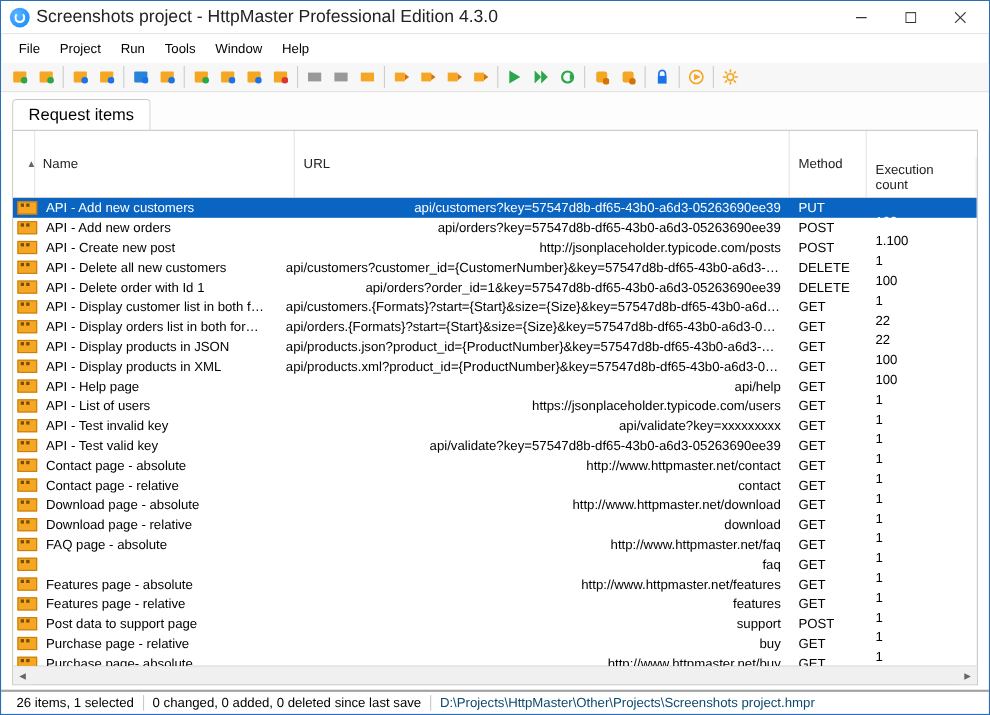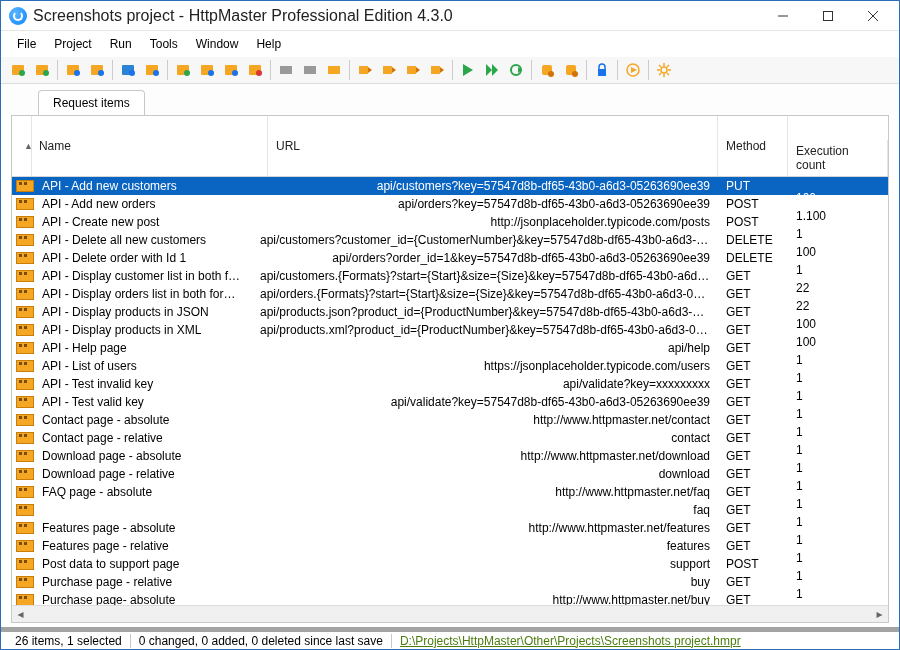--- a/index.html
+++ b/index.html
@@ -9,42 +9,42 @@
 .titlebar .app-icon::after { content: ""; position: absolute; inset: 4px; border-radius: 50%; border: 2px solid #fff; border-top-color: transparent; }
 .titlebar .title { flex: 1; font-size: 16px; color: #222; }
 .win-controls { display: flex; }
 .win-btn { width: 45px; height: 29px; display: flex; align-items: center; justify-content: center; color: #333; }
 .menubar { display: flex; gap: 2px; padding: 3px 8px; font-size: 12px; }
 .menubar span { padding: 3px 8px; }
 .toolbar { display: flex; align-items: center; gap: 2px; padding: 2px 6px; border-bottom: 1px solid #ddd; background: #f7f7f7; }
 .tb { width: 22px; height: 22px; display: flex; align-items: center; justify-content: center; border-radius: 2px; }
 .sep { width: 1px; height: 20px; background: #ccc; margin: 0 2px; }
 .tabstrip { display: flex; align-items: flex-end; padding: 6px 10px 0; background: #fdfdfd; }
-.tab { border: 1px solid #c8c8c8; border-bottom: none; padding: 5px 14px; background: #fff; border-radius: 4px 4px 0 0; font-size: 12px; margin-left: 27px; }
+.tab { border: 1px solid #c8c8c8; border-bottom: none; padding: 5px 14px; background: #fff; border-radius: 4px 4px 0 0; font-size: 15px; }
 .grid-wrap { flex: 1; margin: 0 10px 4px; border: 1px solid #c8c8c8; overflow: hidden; display: flex; flex-direction: column; }
 .grid-head { display: flex; background: #fff; border-bottom: 1px solid #d5d5d5; font-size: 12px; }
 .grid-head .col { padding: 4px 8px; border-right: 1px solid #e5e5e5; color: #222; display:flex; align-items:center; }
 .col-name { width: 236px; }
 .col-url { flex: 1; text-align: right; }
 .col-method { width: 70px; }
 .col-exec { width: 100px; margin-top: 24px; }
 .grid-body { flex: 1; overflow: auto; }
 .row { display: flex; height: 18px; align-items: center; font-size: 12px; }
 .row.selected { background: #0a64c2; color: #fff; }
 .row .cell { padding: 0 8px; overflow: hidden; white-space: nowrap; text-overflow: ellipsis; }
 .row-icon { width: 18px; height: 12px; margin-left: 4px; flex-shrink: 0; background: #f5a623; border: 1px solid #c77f0b; position: relative; }
 .row-icon::before, .row-icon::after { content: ""; position: absolute; width: 3px; height: 3px; background: #7a4c00; top: 1px; }
 .row-icon::before { left: 2px; }
 .row-icon::after { left: 7px; }
 .scroll-h { height: 17px; background: #f0f0f0; border-top: 1px solid #ddd; display: flex; align-items: center; }
 .scroll-h .arrow { width: 17px; height: 17px; display: flex; align-items: center; justify-content: center; color: #666; background:#f0f0f0; }
 .scroll-h .track { flex: 1; height: 17px; }
-.statusbar { display: flex; align-items: center; border-top: 5px solid #a3a3a3; font-size: 12px; height: 22px; padding: 0 6px; }
+.statusbar { display: flex; align-items: center; border-top: 2px solid #a3a3a3; font-size: 12px; height: 22px; padding: 0 6px; }
 .statusbar .seg { padding: 0 8px; border-right: 1px solid #c8c8c8; }
-.statusbar .path { color: #4d7c0f; text-decoration: underline; padding: 0 8px; }
+.statusbar .path { color: #0c4a6e; padding: 0 8px; }
 svg { display: block; }
 .sort-glyph { margin-left: -16px; margin-right: 6px; font-size:9px; color:#666;}
 .hdr-sep { width:20px; border-right:1px solid #e5e5e5;}
 </style>
 </head>
 <body>
 
 <div class="titlebar">
   <div class="app-icon"></div>
   <div class="title">Screenshots project - HttpMaster Professional Edition 4.3.0</div>

